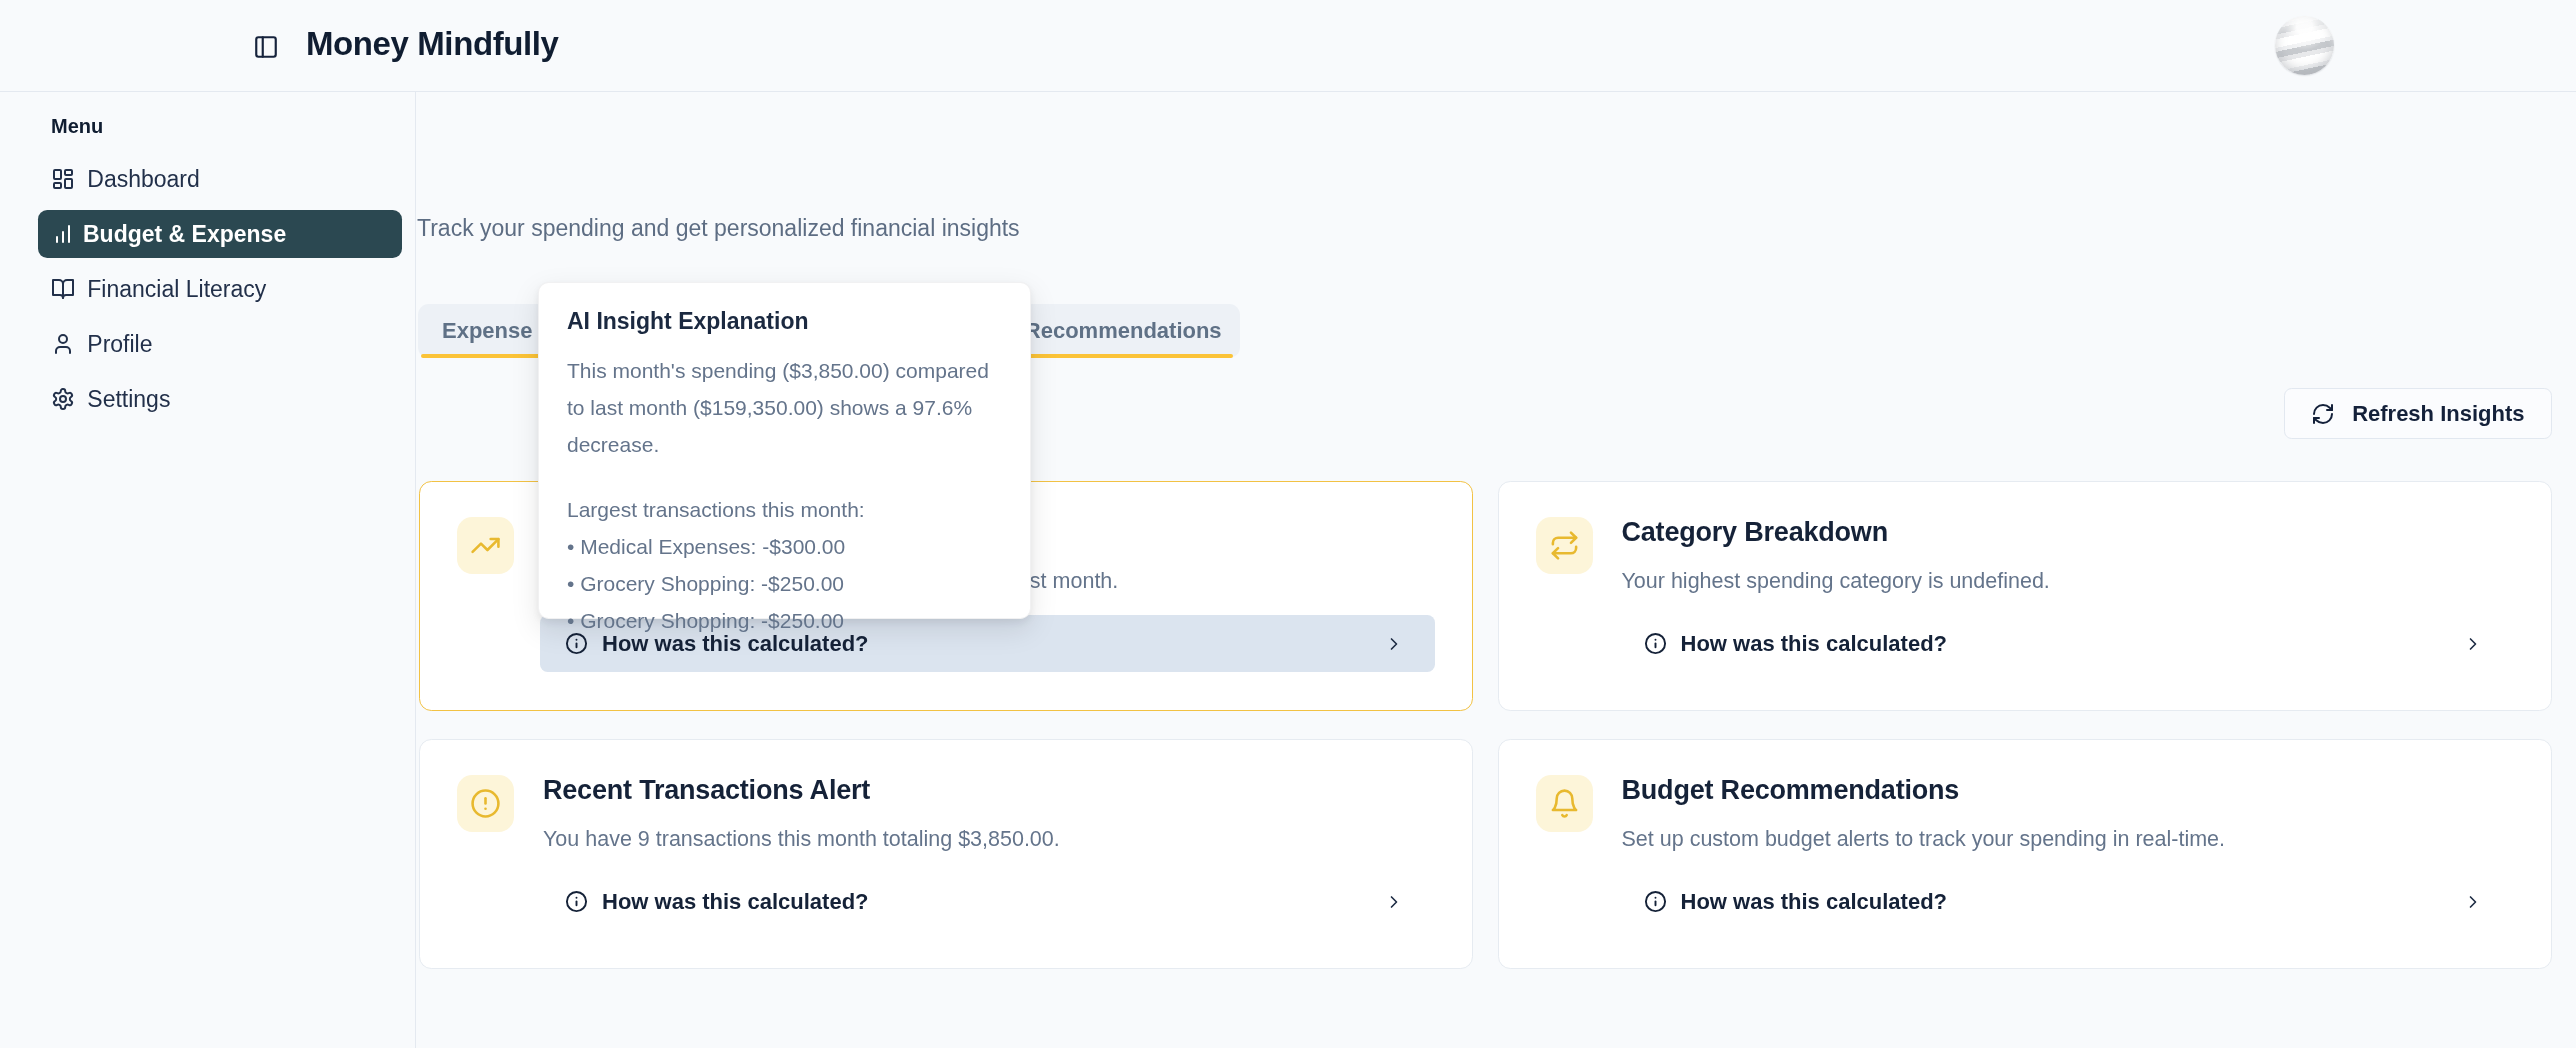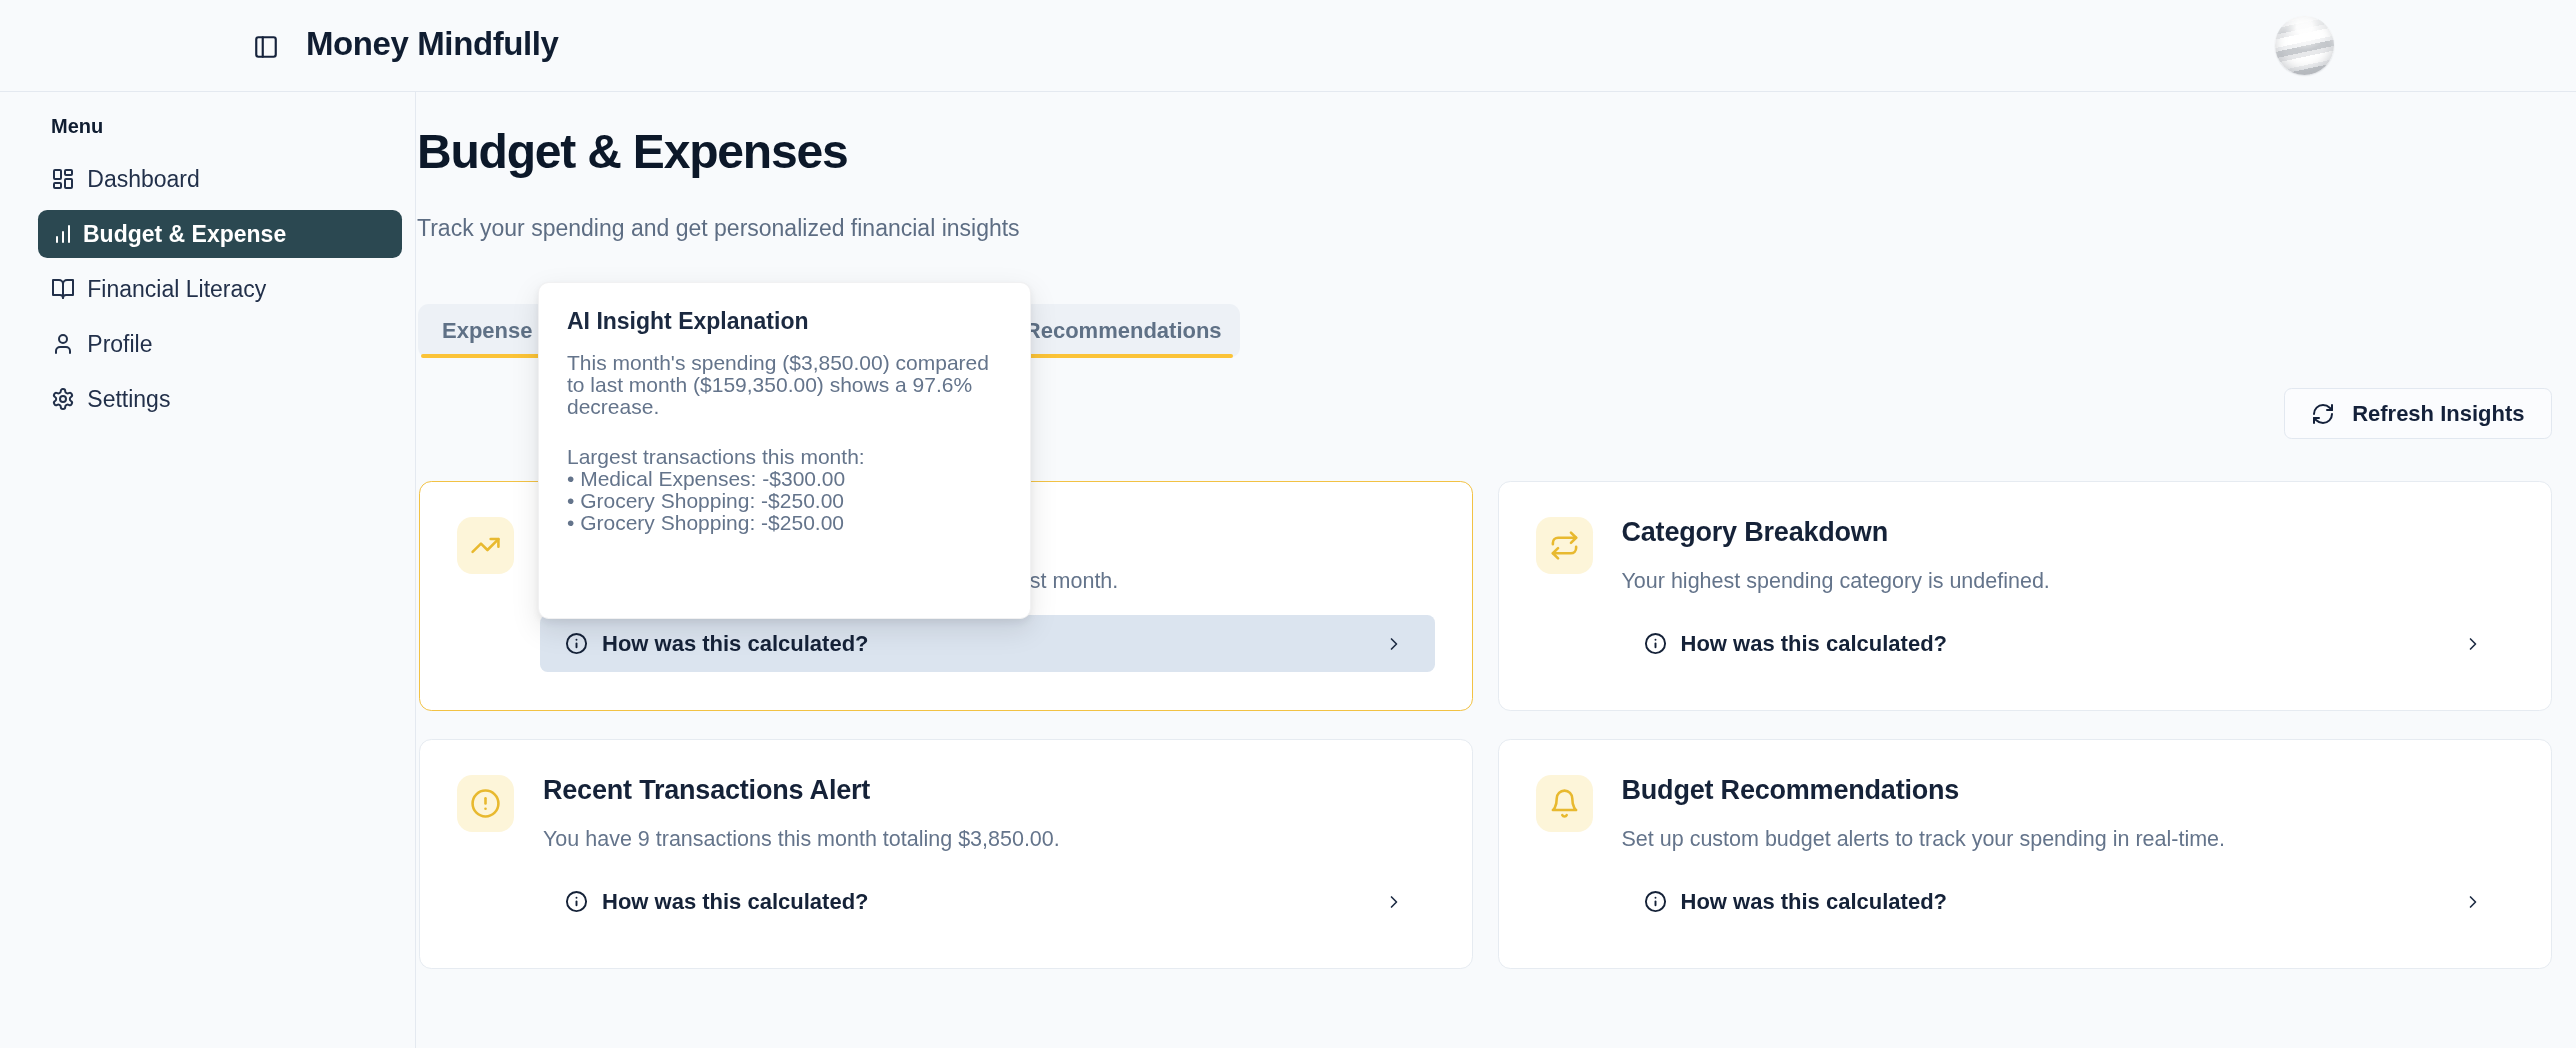--- a/index.html
+++ b/index.html
@@ -119,21 +119,21 @@
   .chev { width:20px; height:20px; color:#1e2c44; }
 
   
   .tooltip {
     position:absolute; left:538px; top:282px; width:493px; height:337px; z-index:50;
     background:#ffffff; border:0.8px solid rgba(15,23,42,0.06); border-radius:10.7px;
     box-shadow:0 10.7px 29px rgba(2,8,23,0.10), 0 3.1px 7.7px rgba(2,8,23,0.06);
     padding:23px 28px;
   }
   .tt-title { font-size:23px; font-weight:700; color:#1b2940; margin-top:2.3px; }
-  .tt-p { font-size:21px; line-height:22px; color:#64748b; margin-top:17px; white-space:pre-line; }
+  .tt-p { font-size:21px; line-height:37px; color:#64748b; margin-top:17px; white-space:pre-line; }
   .tt-p + .tt-p { margin-top:28px; }
 </style>
 </head>
 <body>
 
 <header class="header">
   <button class="menu-btn">
     <svg width="26" height="26" viewBox="0 0 24 24" fill="none" stroke="currentColor" stroke-width="2" stroke-linecap="round" stroke-linejoin="round">
         <rect width="18" height="18" x="3" y="3" rx="2"></rect>
         <path d="M9 3v18"></path>
@@ -181,21 +181,20 @@
       <svg class="nav-ico" viewBox="0 0 24 24" fill="none" stroke="currentColor" stroke-width="2" stroke-linecap="round" stroke-linejoin="round">
           <path d="M12.22 2h-.44a2 2 0 0 0-2 2v.18a2 2 0 0 1-1 1.73l-.43.25a2 2 0 0 1-2 0l-.15-.08a2 2 0 0 0-2.73.73l-.22.38a2 2 0 0 0 .73 2.73l.15.1a2 2 0 0 1 1 1.72v.51a2 2 0 0 1-1 1.74l-.15.09a2 2 0 0 0-.73 2.73l.22.38a2 2 0 0 0 2.73.73l.15-.08a2 2 0 0 1 2 0l.43.25a2 2 0 0 1 1 1.73V20a2 2 0 0 0 2 2h.44a2 2 0 0 0 2-2v-.18a2 2 0 0 1 1-1.73l.43-.25a2 2 0 0 1 2 0l.15.08a2 2 0 0 0 2.73-.73l.22-.39a2 2 0 0 0-.73-2.73l-.15-.08a2 2 0 0 1-1-1.74v-.5a2 2 0 0 1 1-1.74l.15-.09a2 2 0 0 0 .73-2.73l-.22-.38a2 2 0 0 0-2.73-.73l-.15.08a2 2 0 0 1-2 0l-.43-.25a2 2 0 0 1-1-1.73V4a2 2 0 0 0-2-2z"></path>
           <circle cx="12" cy="12" r="3"></circle>
         </svg>
       <span>Settings</span>
     </div>
   </nav>
 </aside>
 
 <main class="main">
-  <h1 class="page-title">Budget &amp; Expenses</h1>
   <p class="page-subtitle">Track your spending and get personalized financial insights</p>
 
   <div class="tabbar">
     <div class="tab">Expense Analysis</div>
     <div class="tab">Product Recommendations</div>
   </div>
 
   <button class="refresh-btn">
     <svg class="r-ico" viewBox="0 0 24 24" fill="none" stroke="currentColor" stroke-width="2" stroke-linecap="round" stroke-linejoin="round">
         <path d="M3 12a9 9 0 0 1 9-9 9.75 9.75 0 0 1 6.74 2.74L21 8"></path>

